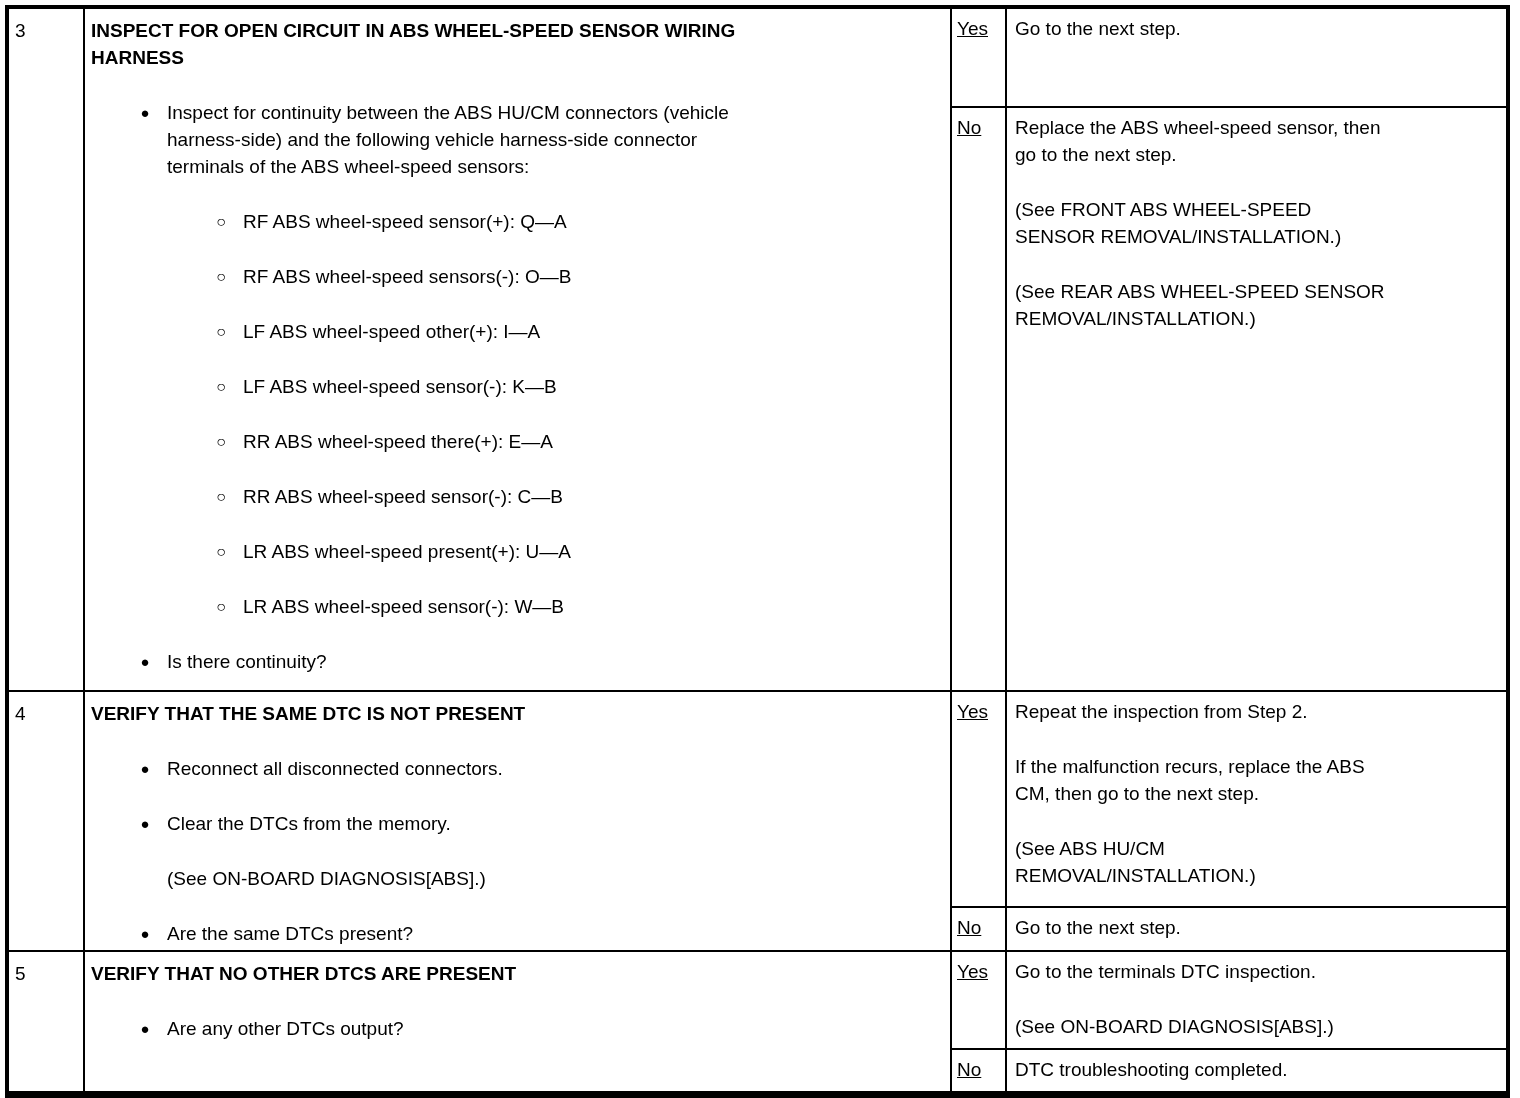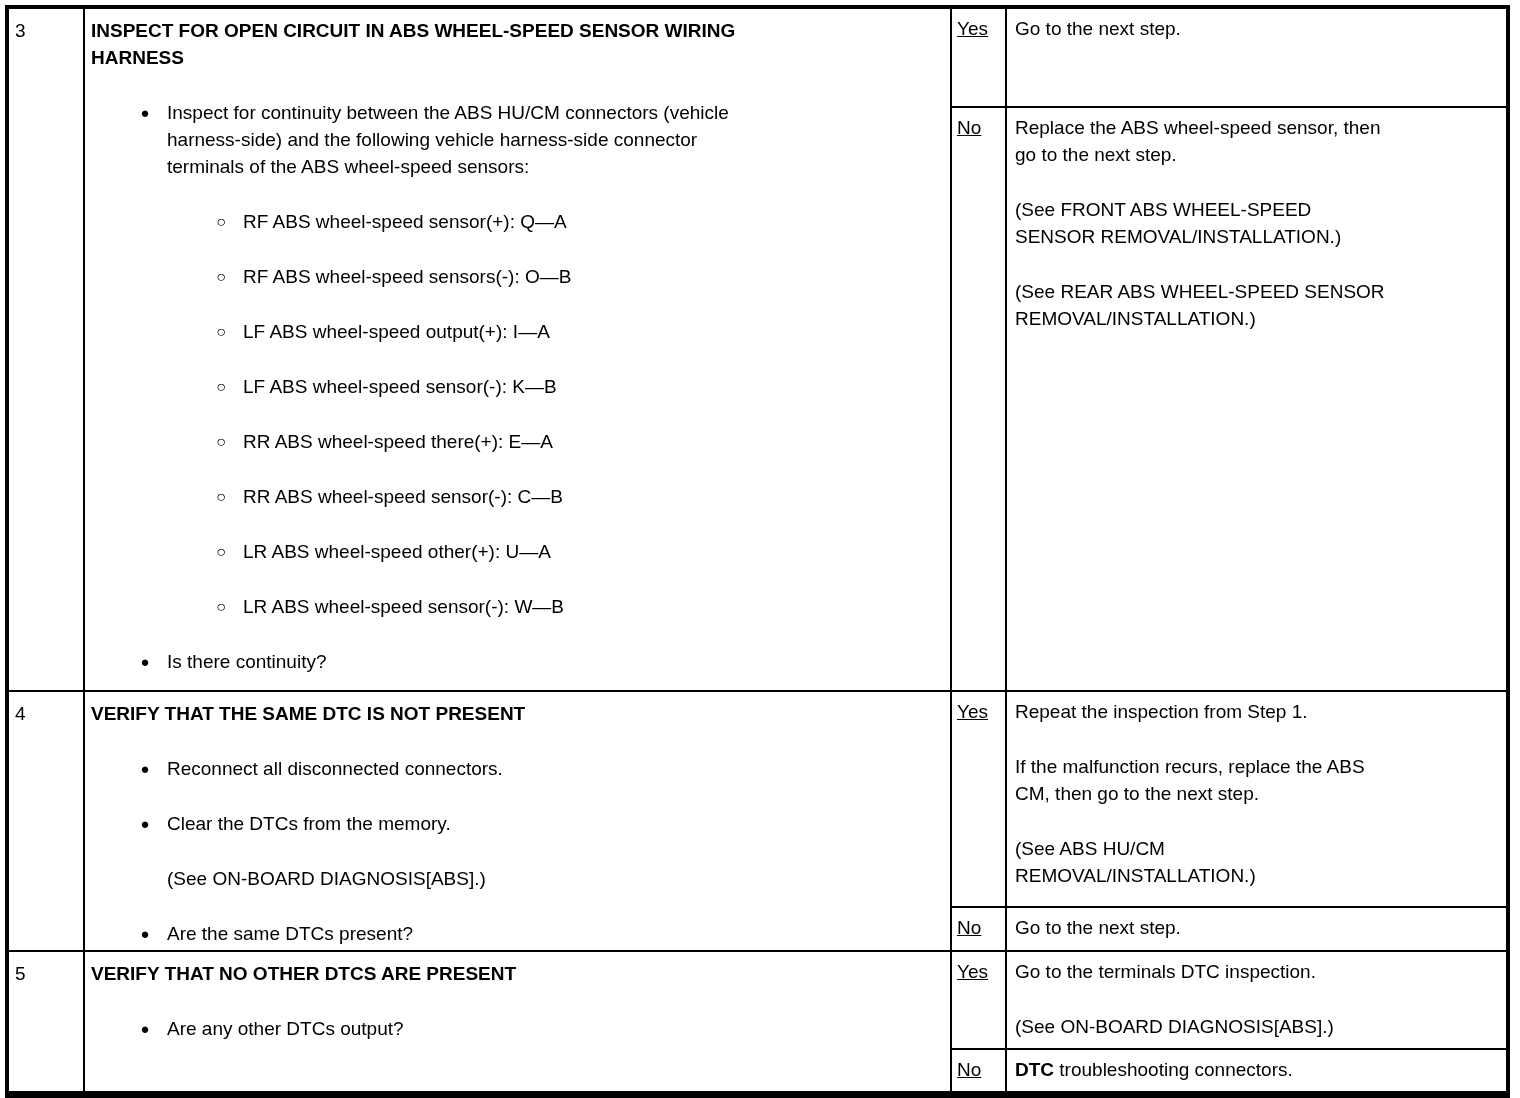--- a/index.html
+++ b/index.html
@@ -63,21 +63,21 @@
   .item.disc .marker { font-size: 15px; }
   .item.circ { margin-left: 122px; }
   .item.circ .marker { font-weight: bold; font-size: 16px; }
   .item.note { margin-left: 76px; }
   .itext { white-space: pre-line; }
   .act p {
     margin: 28px 0 0 0;
     white-space: pre-line;
   }
   .act p:first-child { margin-top: 0; }
-  .b { font-weight: bold; }
+  .b { font-weight: normal; }
   
   tr.r3a > td.hrow { height: 100px; }
   tr.r3b > td.hrow { height: 584px; }
   tr.r4a > td.hrow { height: 212px; }
   tr.r4b > td.hrow { height: 41px; }
   tr.r5a > td.hrow { height: 95px; }
   tr.r5b > td.hrow { height: 38px; }
   col.c-step { width: 77px; }
   col.c-insp { width: 867px; }
   col.c-ans  { width: 55px; }
@@ -112,37 +112,37 @@
           <div class="item circ">
             <span class="marker">○</span>
             <span class="itext">RF ABS wheel-speed sensor(+): Q—A</span>
           </div>
           <div class="item circ">
             <span class="marker">○</span>
             <span class="itext">RF ABS wheel-speed sensors(-): O—B</span>
           </div>
           <div class="item circ">
             <span class="marker">○</span>
-            <span class="itext">LF ABS wheel-speed output(+): I—A</span>
+            <span class="itext">LF ABS wheel-speed other(+): I—A</span>
           </div>
           <div class="item circ">
             <span class="marker">○</span>
             <span class="itext">LF ABS wheel-speed sensor(-): K—B</span>
           </div>
           <div class="item circ">
             <span class="marker">○</span>
             <span class="itext">RR ABS wheel-speed there(+): E—A</span>
           </div>
           <div class="item circ">
             <span class="marker">○</span>
             <span class="itext">RR ABS wheel-speed sensor(-): C—B</span>
           </div>
           <div class="item circ">
             <span class="marker">○</span>
-            <span class="itext">LR ABS wheel-speed other(+): U—A</span>
+            <span class="itext">LR ABS wheel-speed present(+): U—A</span>
           </div>
           <div class="item circ">
             <span class="marker">○</span>
             <span class="itext">LR ABS wheel-speed sensor(-): W—B</span>
           </div>
           <div class="item disc">
             <span class="marker">●</span>
             <span class="itext">Is there continuity?</span>
           </div>
         </td>
@@ -186,21 +186,21 @@
           </div>
           <div class="item disc">
             <span class="marker">●</span>
             <span class="itext">Are the same DTCs present?</span>
           </div>
         </td>
         <td class="ans hrow">
           <span>Yes</span>
         </td>
         <td class="act hrow">
-          <p>Repeat the inspection from Step 1.</p>
+          <p>Repeat the inspection from Step 2.</p>
           <p>If the malfunction recurs, replace the ABS
 CM, then go to the next step.</p>
           <p>(See ABS HU/CM
 REMOVAL/INSTALLATION.)</p>
         </td>
       </tr>
       <tr class="r4b">
         <td class="ans hrow">
           <span>No</span>
         </td>
@@ -226,19 +226,19 @@
         <td class="act hrow">
           <p>Go to the terminals DTC inspection.</p>
           <p>(See ON-BOARD DIAGNOSIS[ABS].)</p>
         </td>
       </tr>
       <tr class="r5b">
         <td class="ans hrow">
           <span>No</span>
         </td>
         <td class="act hrow">
-          <p><span class="b">DTC</span><span> troubleshooting connectors.</span></p>
+          <p><span class="b">DTC</span><span> troubleshooting completed.</span></p>
         </td>
       </tr>
 
     </tbody>
   </table>
 </div>
 
 </body></html>

